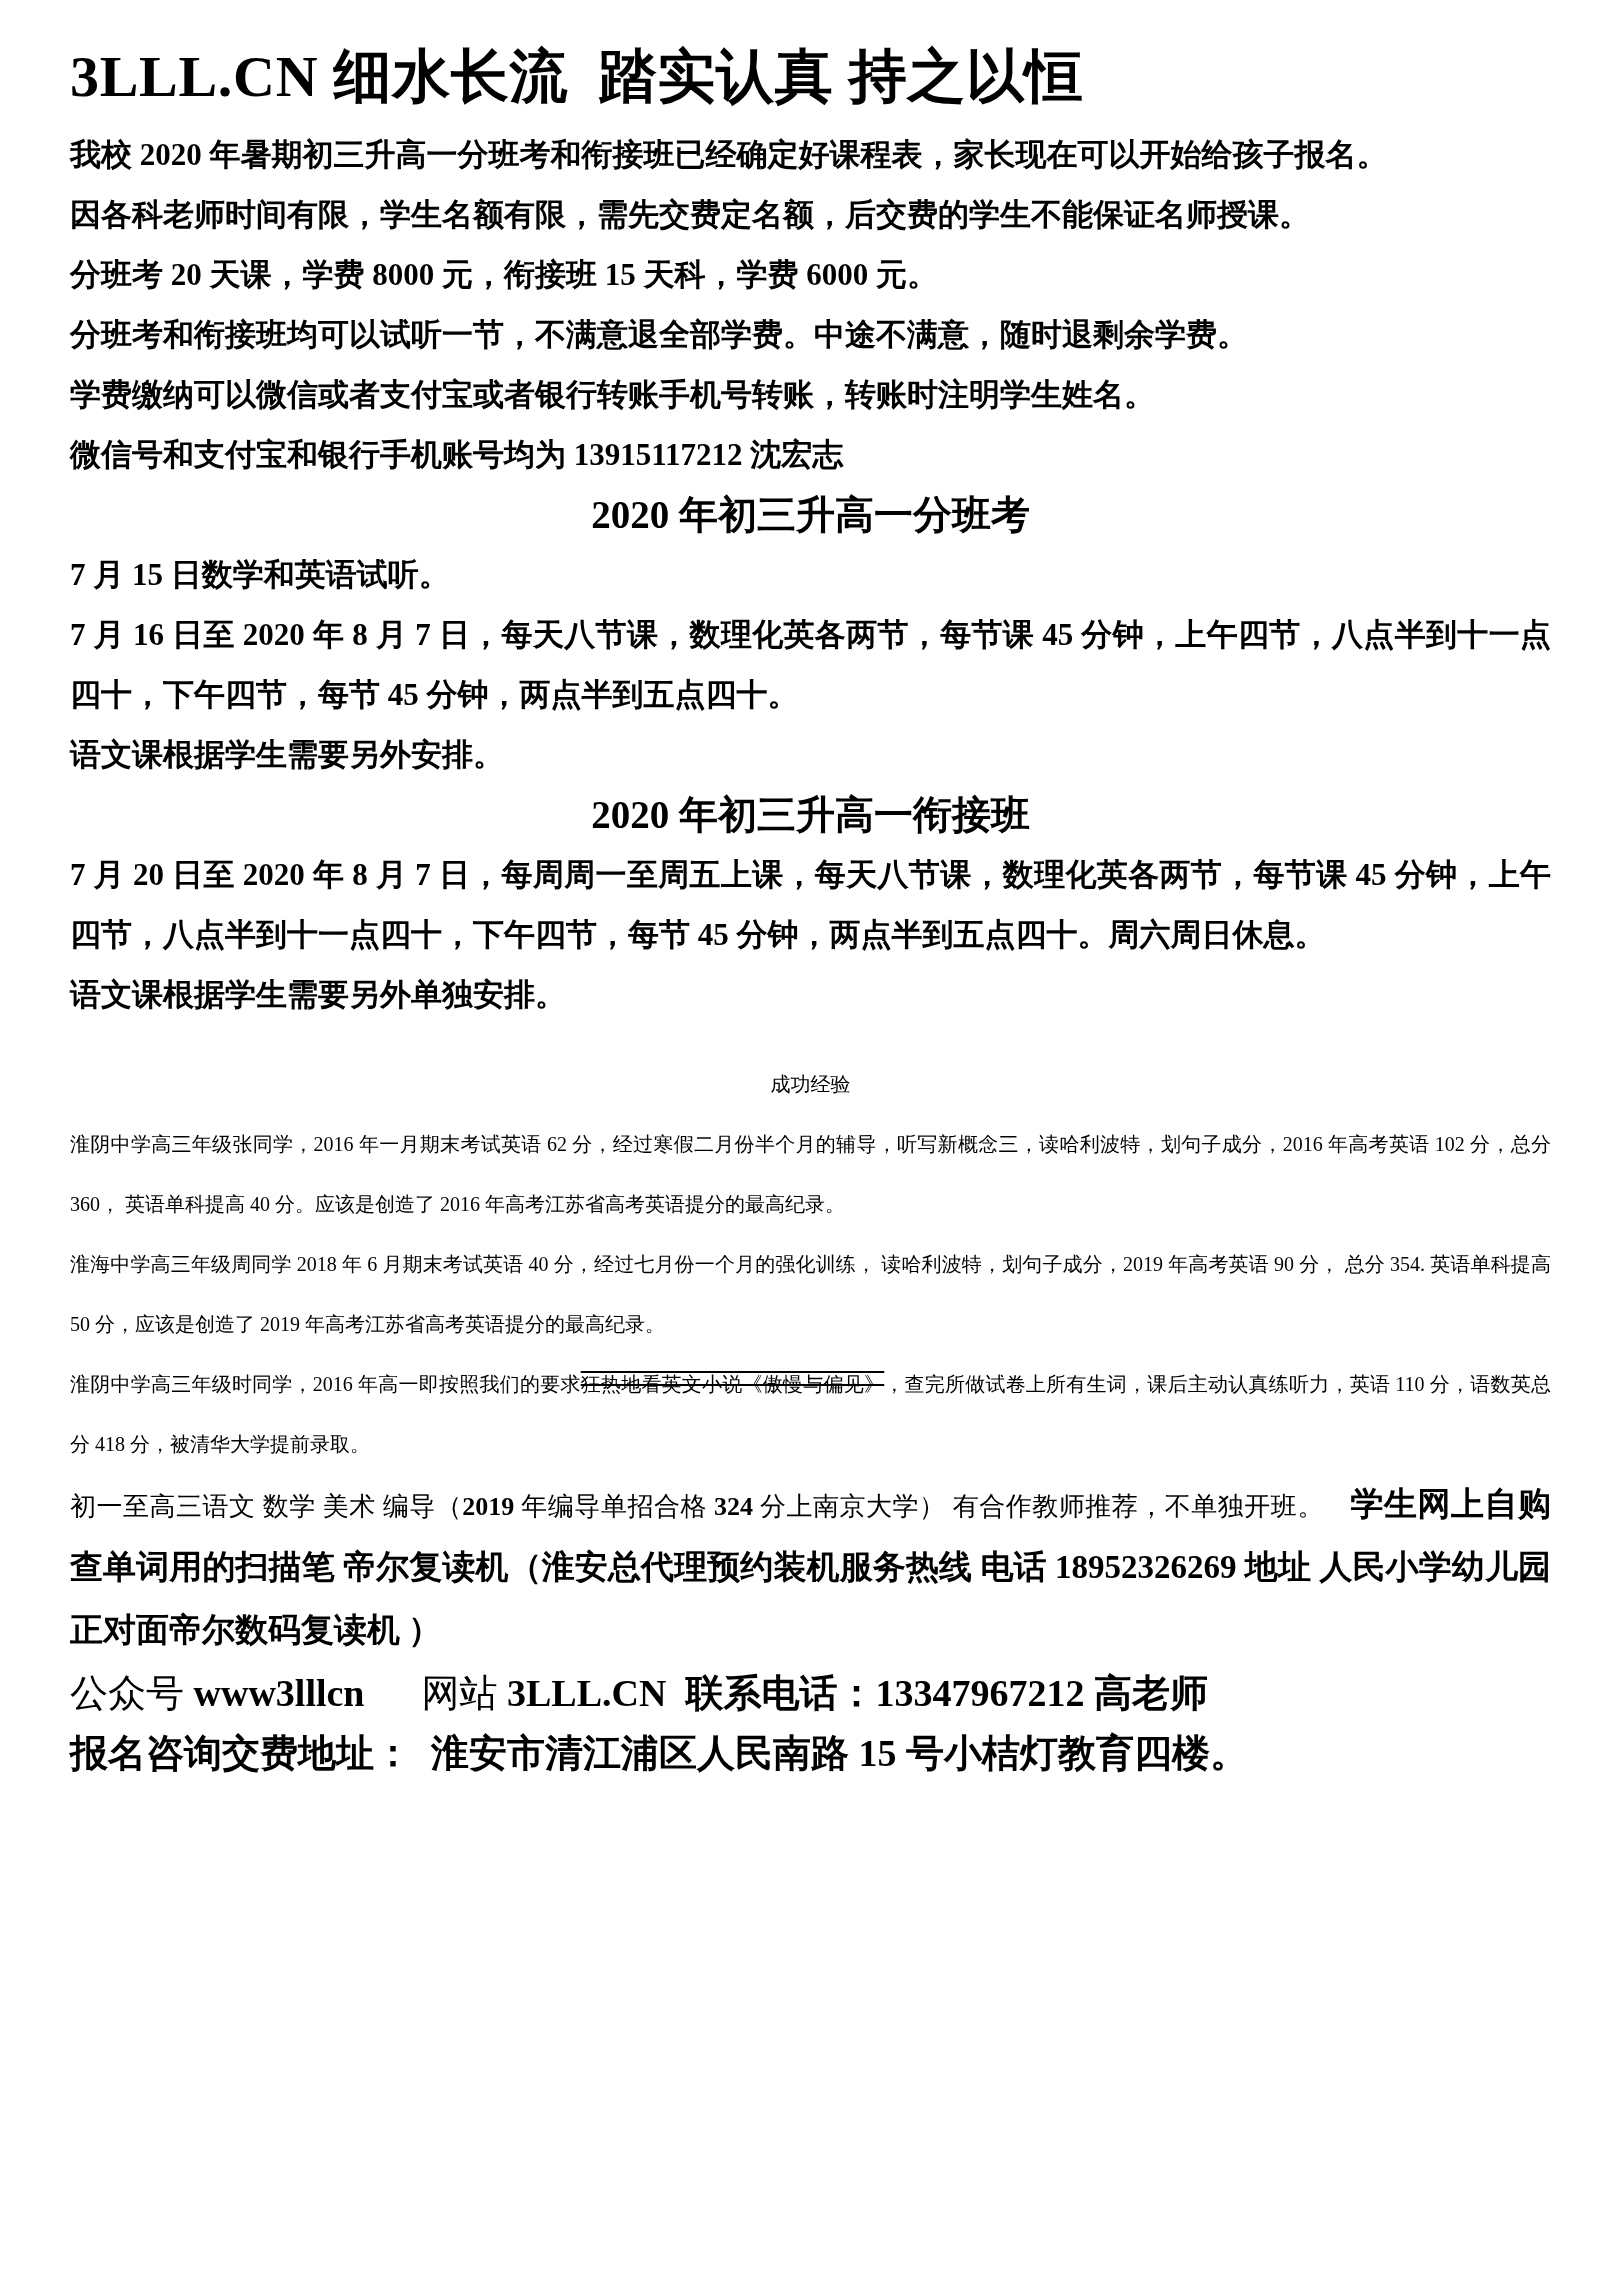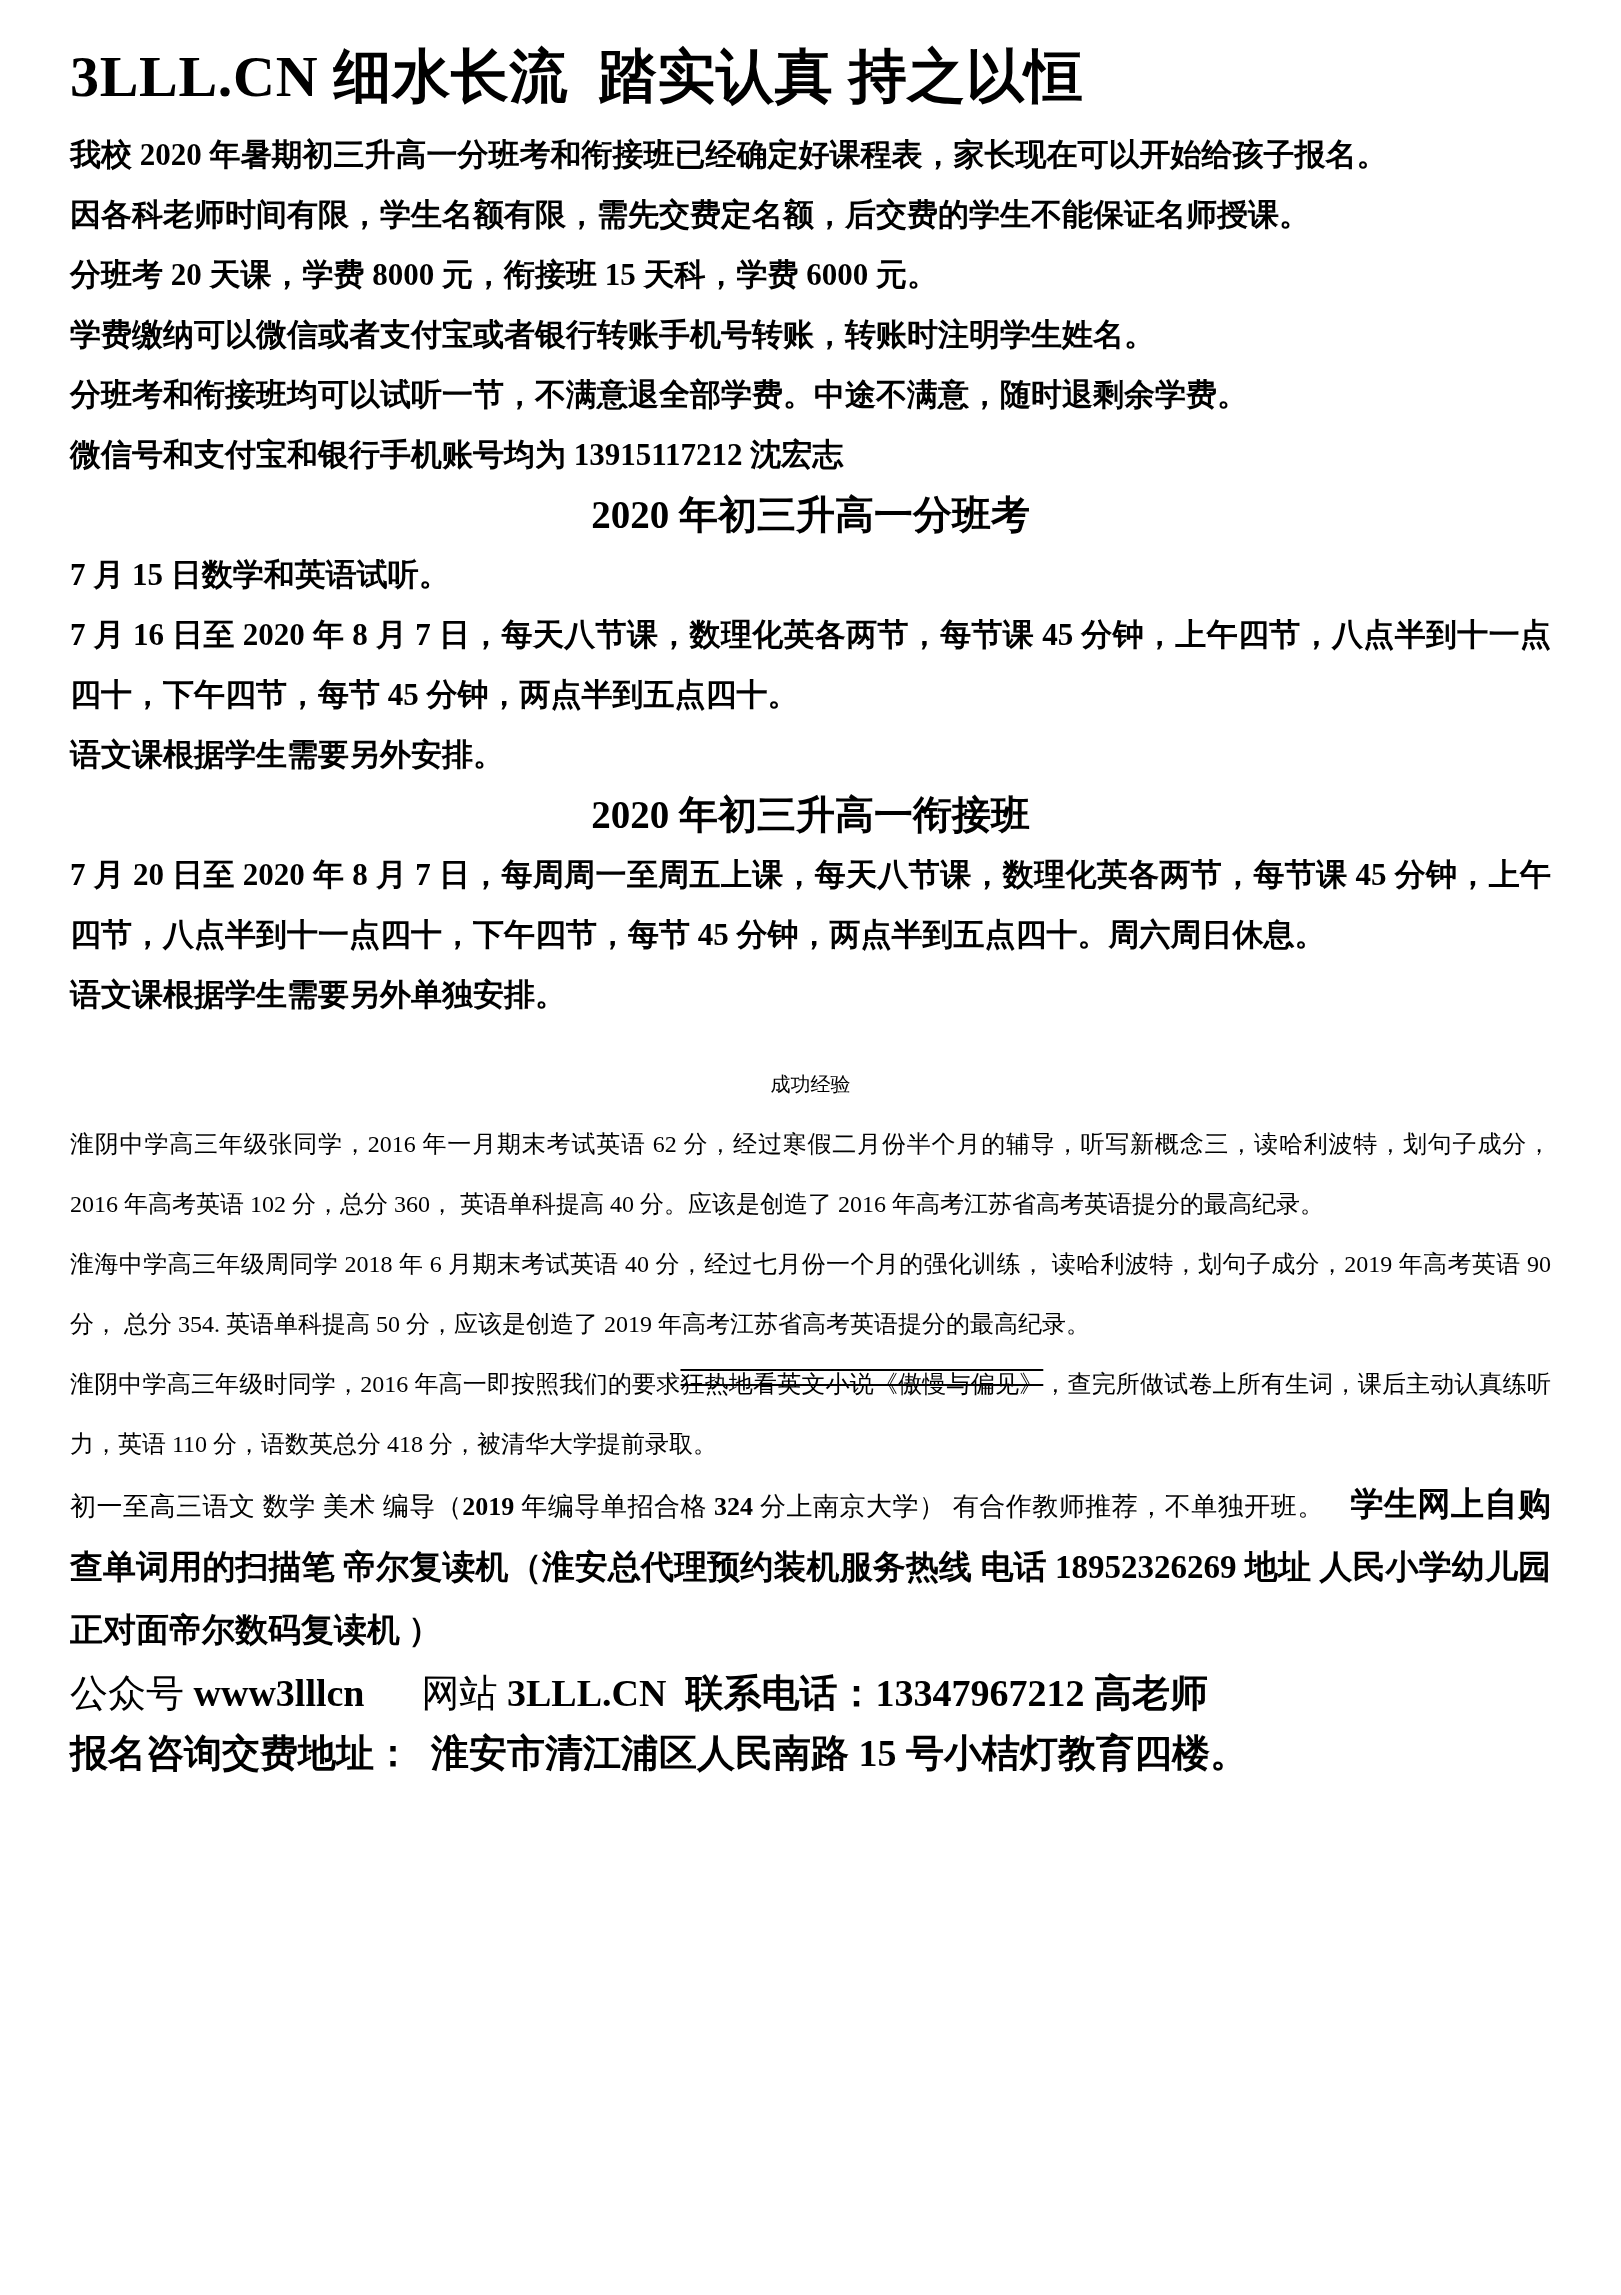--- a/index.html
+++ b/index.html
@@ -42,21 +42,21 @@
     margin: 0;
   }
   .success-heading {
     font-size: 20px;
     font-weight: normal;
     text-align: center;
     line-height: 60px;
     margin: 29px 0 0 0;
   }
   .small-text {
-    font-size: 24px;
+    font-size: 20px;
     font-weight: normal;
     line-height: 60px;
     text-align: justify;
   }
   .struck {
     text-decoration-line: line-through overline;
     text-decoration-thickness: 2.2px;
   }
   .courses-line {
     font-size: 26px;
@@ -80,22 +80,22 @@
 </head>
 <body>
 
 <div class="page">
 
   <h1 class="title">3LLL.CN 细水长流  踏实认真 持之以恒</h1>
 
   <p class="body-text">我校 2020 年暑期初三升高一分班考和衔接班已经确定好课程表，家长现在可以开始给孩子报名。</p>
   <p class="body-text">因各科老师时间有限，学生名额有限，需先交费定名额，后交费的学生不能保证名师授课。</p>
   <p class="body-text">分班考 20 天课，学费 8000 元，衔接班 15 天科，学费 6000 元。</p>
+  <p class="body-text">分班考和衔接班均可以试听一节，不满意退全部学费。中途不满意，随时退剩余学费。</p>
   <p class="body-text">学费缴纳可以微信或者支付宝或者银行转账手机号转账，转账时注明学生姓名。</p>
-  <p class="body-text">分班考和衔接班均可以试听一节，不满意退全部学费。中途不满意，随时退剩余学费。</p>
   <p class="body-text">微信号和支付宝和银行手机账号均为 13915117212 沈宏志</p>
 
   <h2 class="section-heading">2020 年初三升高一分班考</h2>
   <p class="body-text">7 月 15 日数学和英语试听。</p>
   <p class="body-text">7 月 16 日至 2020 年 8 月 7 日，每天八节课，数理化英各两节，每节课 45 分钟，上午四节，八点半到十一点四十，下午四节，每节 45 分钟，两点半到五点四十。</p>
   <p class="body-text">语文课根据学生需要另外安排。</p>
 
   <h2 class="section-heading">2020 年初三升高一衔接班</h2>
   <p class="body-text">7 月 20 日至 2020 年 8 月 7 日，每周周一至周五上课，每天八节课，数理化英各两节，每节课 45 分钟，上午四节，八点半到十一点四十，下午四节，每节 45 分钟，两点半到五点四十。周六周日休息。</p>
   <p class="body-text">语文课根据学生需要另外单独安排。</p>

